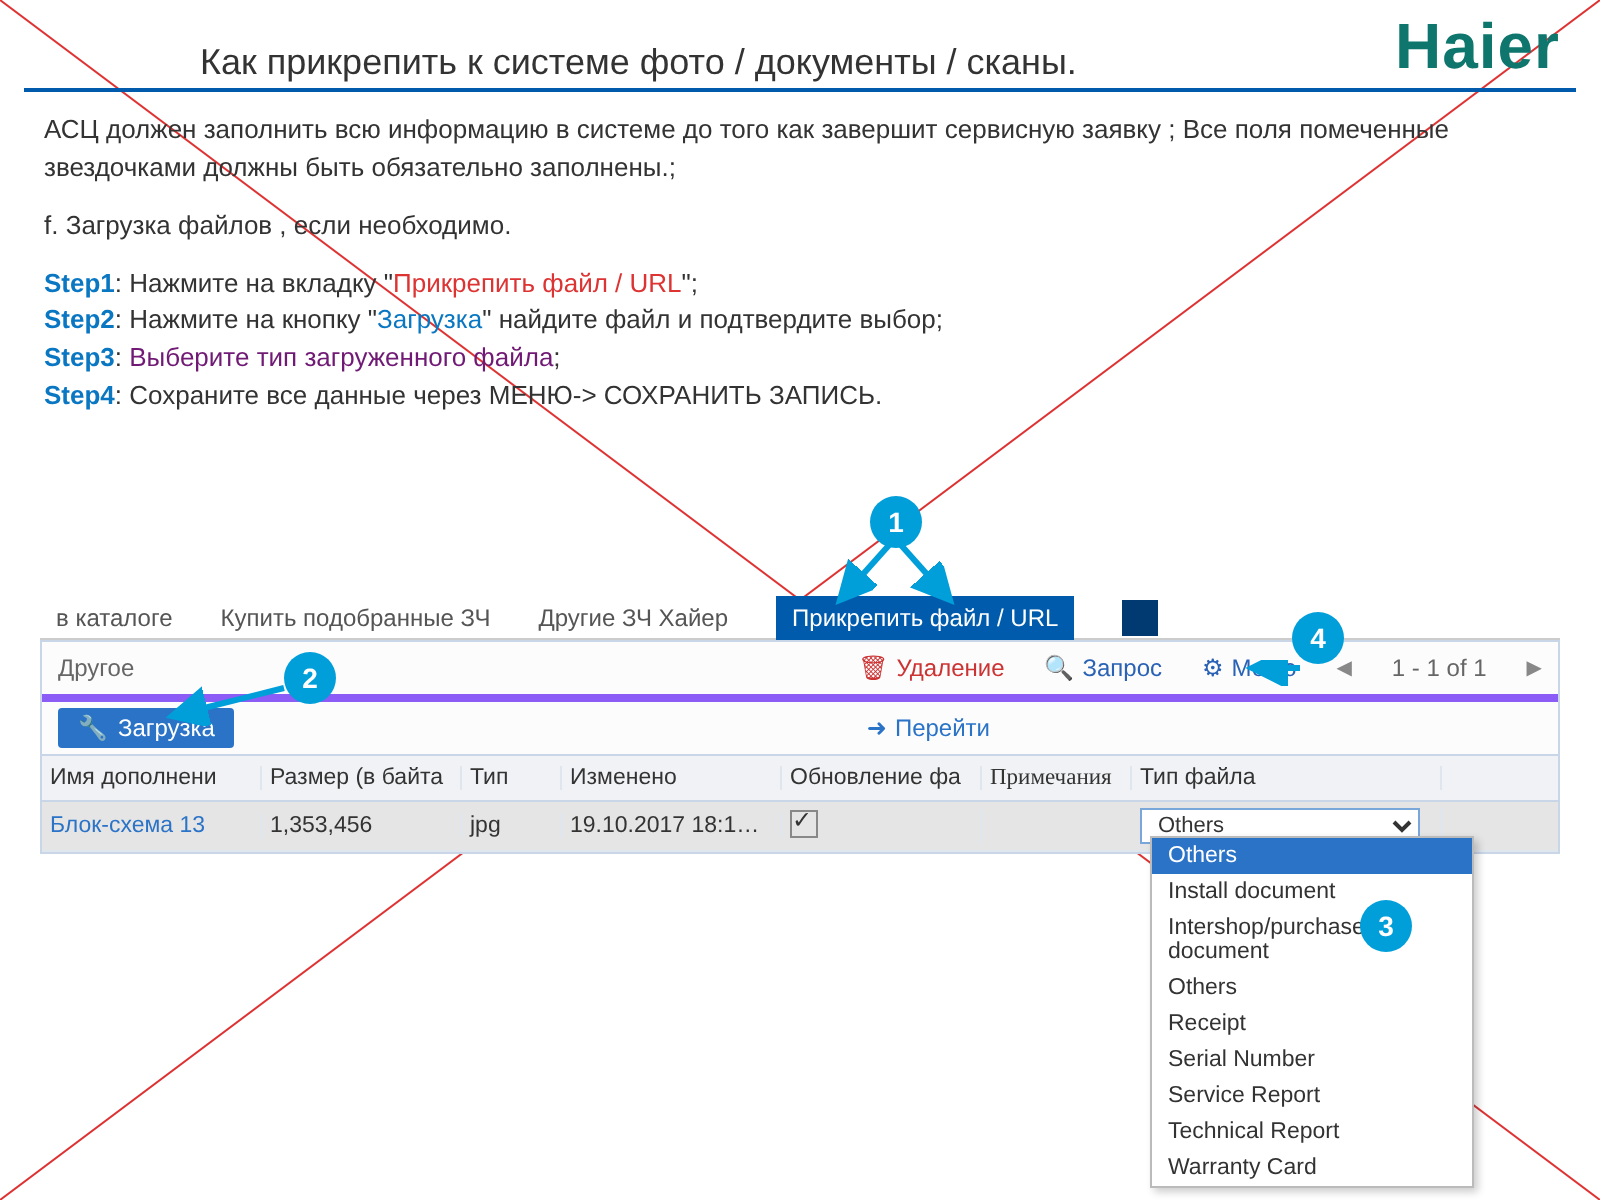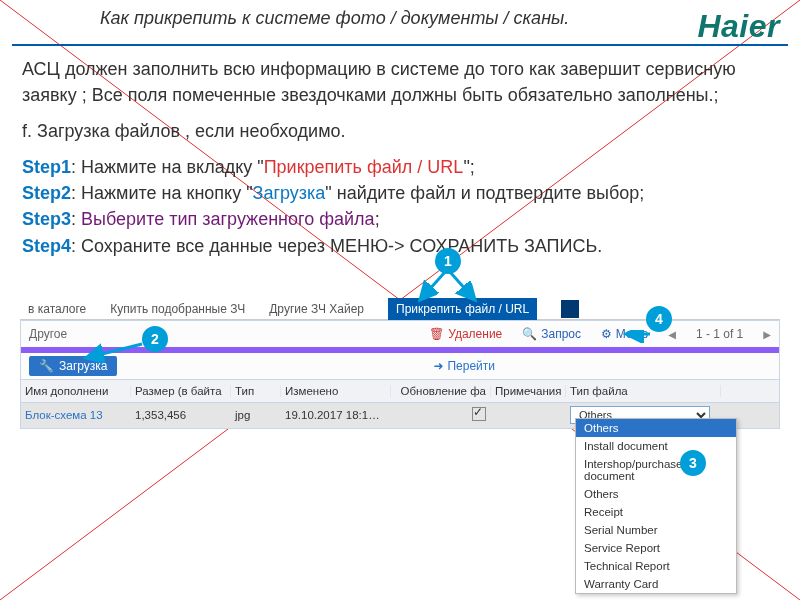--- a/index.html
+++ b/index.html
@@ -24,25 +24,24 @@
     stroke: #d33;
     stroke-width: 1;
   }
   .title-row {
     position: absolute;
     top: 8px;
     left: 0;
     width: 800px;
     height: 34px;
     display: flex;
-    align-items: flex-start;
+    align-items: flex-end;
     justify-content: space-between;
     padding: 0 20px 0 100px;
     box-sizing: border-box;
-    font-style: italic;
   }
   .title {
     font-size: 18px;
     color: #333;
   }
   .logo {
     font-size: 32px;
     font-weight: 600;
     color: #0f766e;
     letter-spacing: 0.5px;
@@ -53,21 +52,21 @@
     left: 12px;
     right: 12px;
     height: 2px;
     background: #005BAC;
   }
   .intro {
     position: absolute;
     top: 56px;
     left: 22px;
     right: 22px;
-    font-size: 18px;
+    font-size: 13px;
     color: #333;
     line-height: 1.45;
   }
   .intro p { margin: 0 0 10px 0; }
   .step-label { color: #0a77c2; font-weight: 600; }
   .step1txt { color: #d33; }
   .step2txt { color: #0a77c2; }
   .step3txt { color: #701a75; }
 
   
@@ -116,21 +115,21 @@
   .panel {
     position: absolute;
     top: 22px;
     left: 0;
     right: 0;
     border: 1px solid #c8d6e8;
     background: #fcfcfd;
   }
   .toolbar1 {
     height: 26px;
-    border-bottom: 6px solid #8b5cf6;
+    border-bottom: 4px solid #8b5cf6;
     display: flex;
     align-items: center;
     font-size: 12px;
     color: #2a62b5;
     padding: 0 8px;
     gap: 20px;
   }
   .toolbar1 .label-left {
     color: #666;
     flex: 0 0 70px;
@@ -175,22 +174,22 @@
     border-right: 1px solid #e0e6ee;
     padding: 0 4px;
     box-sizing: border-box;
     overflow: hidden;
     white-space: nowrap;
   }
   .c-name { width: 110px; }
   .c-size { width: 100px; }
   .c-type { width: 50px; }
   .c-mod  { width: 110px; }
-  .c-upd  { width: 100px; text-align: right; }
-  .c-note { width: 75px; }
+  .c-upd  { width: 100px; text-align: left; }
+  .c-note { width: 75px; font-family: Liberation Serif, serif; }
   .c-ft   { width: 155px; }
 
   .grid-row {
     display: flex;
     font-size: 11.5px;
     color: #333;
     height: 24px;
     align-items: center;
     border-bottom: 1px solid #e0e6ee;
     background: #e5e5e5;

